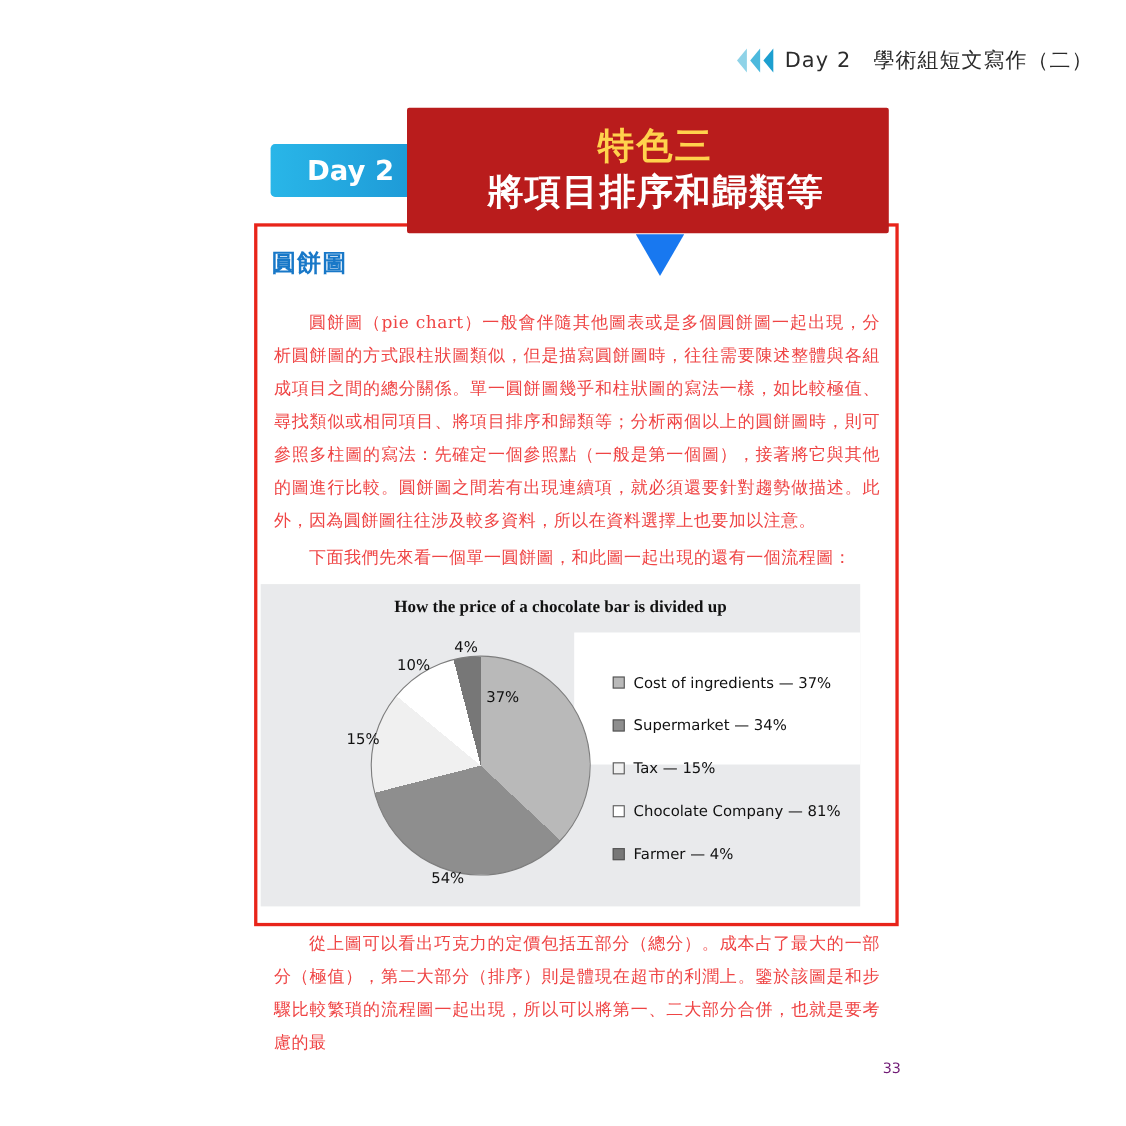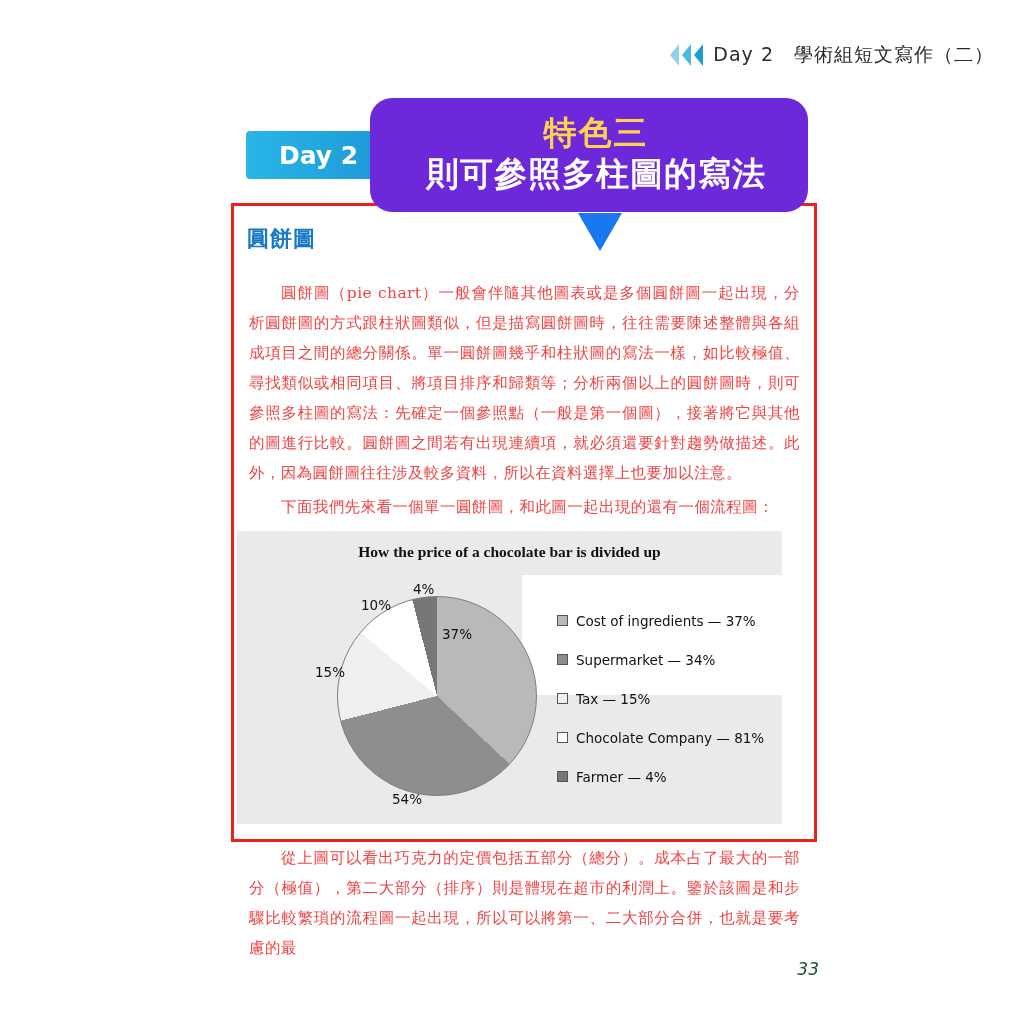--- a/index.html
+++ b/index.html
@@ -80,22 +80,22 @@
     border-left: 22px solid #1a8fd0;
   }
 
   
   .callout {
     position: absolute;
     left: 370px;
     top: 98px;
     width: 438px;
     padding: 14px 10px 16px 24px;
-    background: #6d28d9;
-    border-radius: 22px;
+    background: #b91c1c;
+    border-radius: 2px;
     text-align: center;
     box-sizing: border-box;
     z-index: 5;
   }
   .callout .c-line1 {
     font-family: "DejaVu Sans", sans-serif;
     font-weight: bold;
     font-size: 33px;
     color: #ffd24d;
     line-height: 1.25;
@@ -235,44 +235,43 @@
     color: #111111;
     white-space: nowrap;
   }
 
   
   .page-num {
     position: absolute;
     right: 205px;
     bottom: 45px;
     font-family: "DejaVu Sans", sans-serif;
-    font-size: 17px;
-    color: #14532d;
-    font-style: italic;
+    font-size: 13px;
+    color: #701a75;
   }
 </style>
 </head>
 <body>
 
 <div class="running-header">
   <div class="chev">
     <span class="c1"></span>
       <span class="c2"></span>
       <span class="c3"></span>
   </div>
   <div class="rh-text">Day 2　學術組短文寫作（二）</div>
 </div>
 
 <div class="day-tab">
   <div class="day-label">Day 2</div>
 </div>
 
 <div class="callout">
   <div class="c-line1">特色三</div>
-  <div class="c-line2">則可參照多柱圖的寫法</div>
+  <div class="c-line2">將項目排序和歸類等</div>
 </div>
 <div class="callout-tail"></div>
 
 <div class="red-box"></div>
 
 <div class="section-title">圓餅圖</div>
 
 <div class="para p1">圓餅圖（pie chart）一般會伴隨其他圖表或是多個圓餅圖一起出現，分析圓餅圖的方式跟柱狀圖類似，但是描寫圓餅圖時，往往需要陳述整體與各組成項目之間的總分關係。單一圓餅圖幾乎和柱狀圖的寫法一樣，如比較極值、尋找類似或相同項目、將項目排序和歸類等；分析兩個以上的圓餅圖時，則可參照多柱圖的寫法：先確定一個參照點（一般是第一個圖），接著將它與其他的圖進行比較。圓餅圖之間若有出現連續項，就必須還要針對趨勢做描述。此外，因為圓餅圖往往涉及較多資料，所以在資料選擇上也要加以注意。</div>
 <div class="para p2">下面我們先來看一個單一圓餅圖，和此圖一起出現的還有一個流程圖：</div>
 <div class="para p3">從上圖可以看出巧克力的定價包括五部分（總分）。成本占了最大的一部分（極值），第二大部分（排序）則是體現在超市的利潤上。鑒於該圖是和步驟比較繁瑣的流程圖一起出現，所以可以將第一、二大部分合併，也就是要考慮的最</div>

